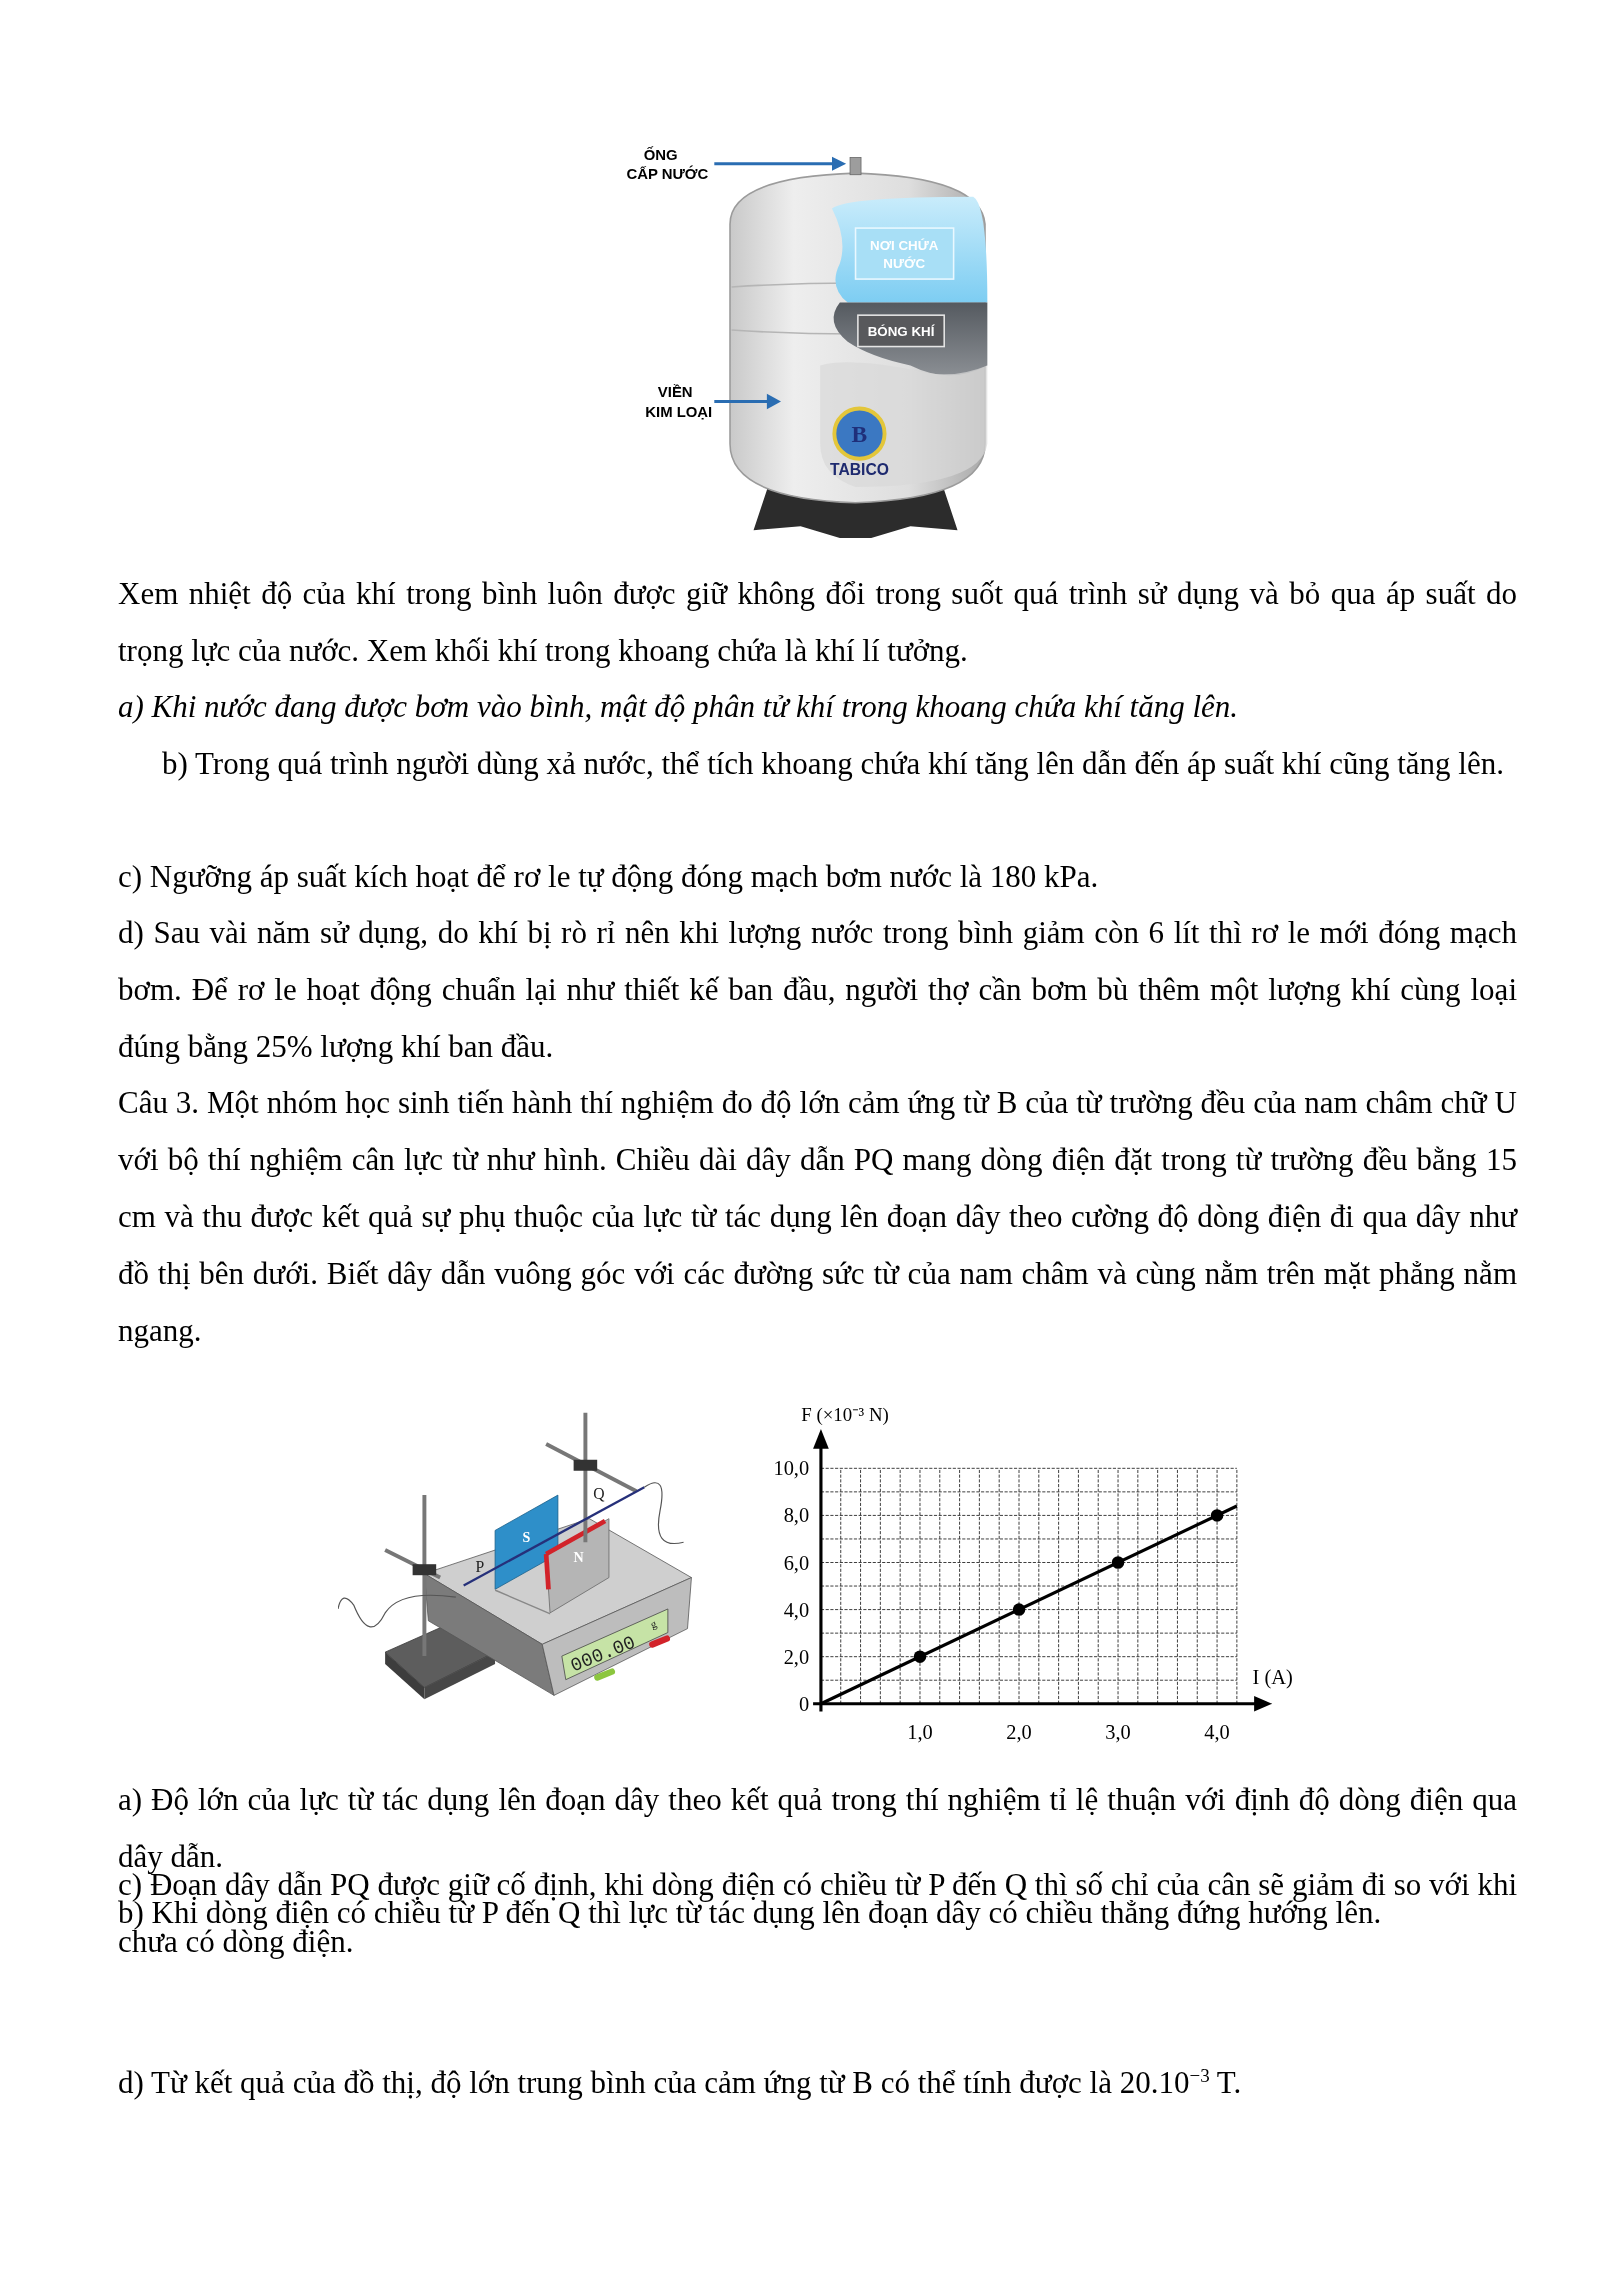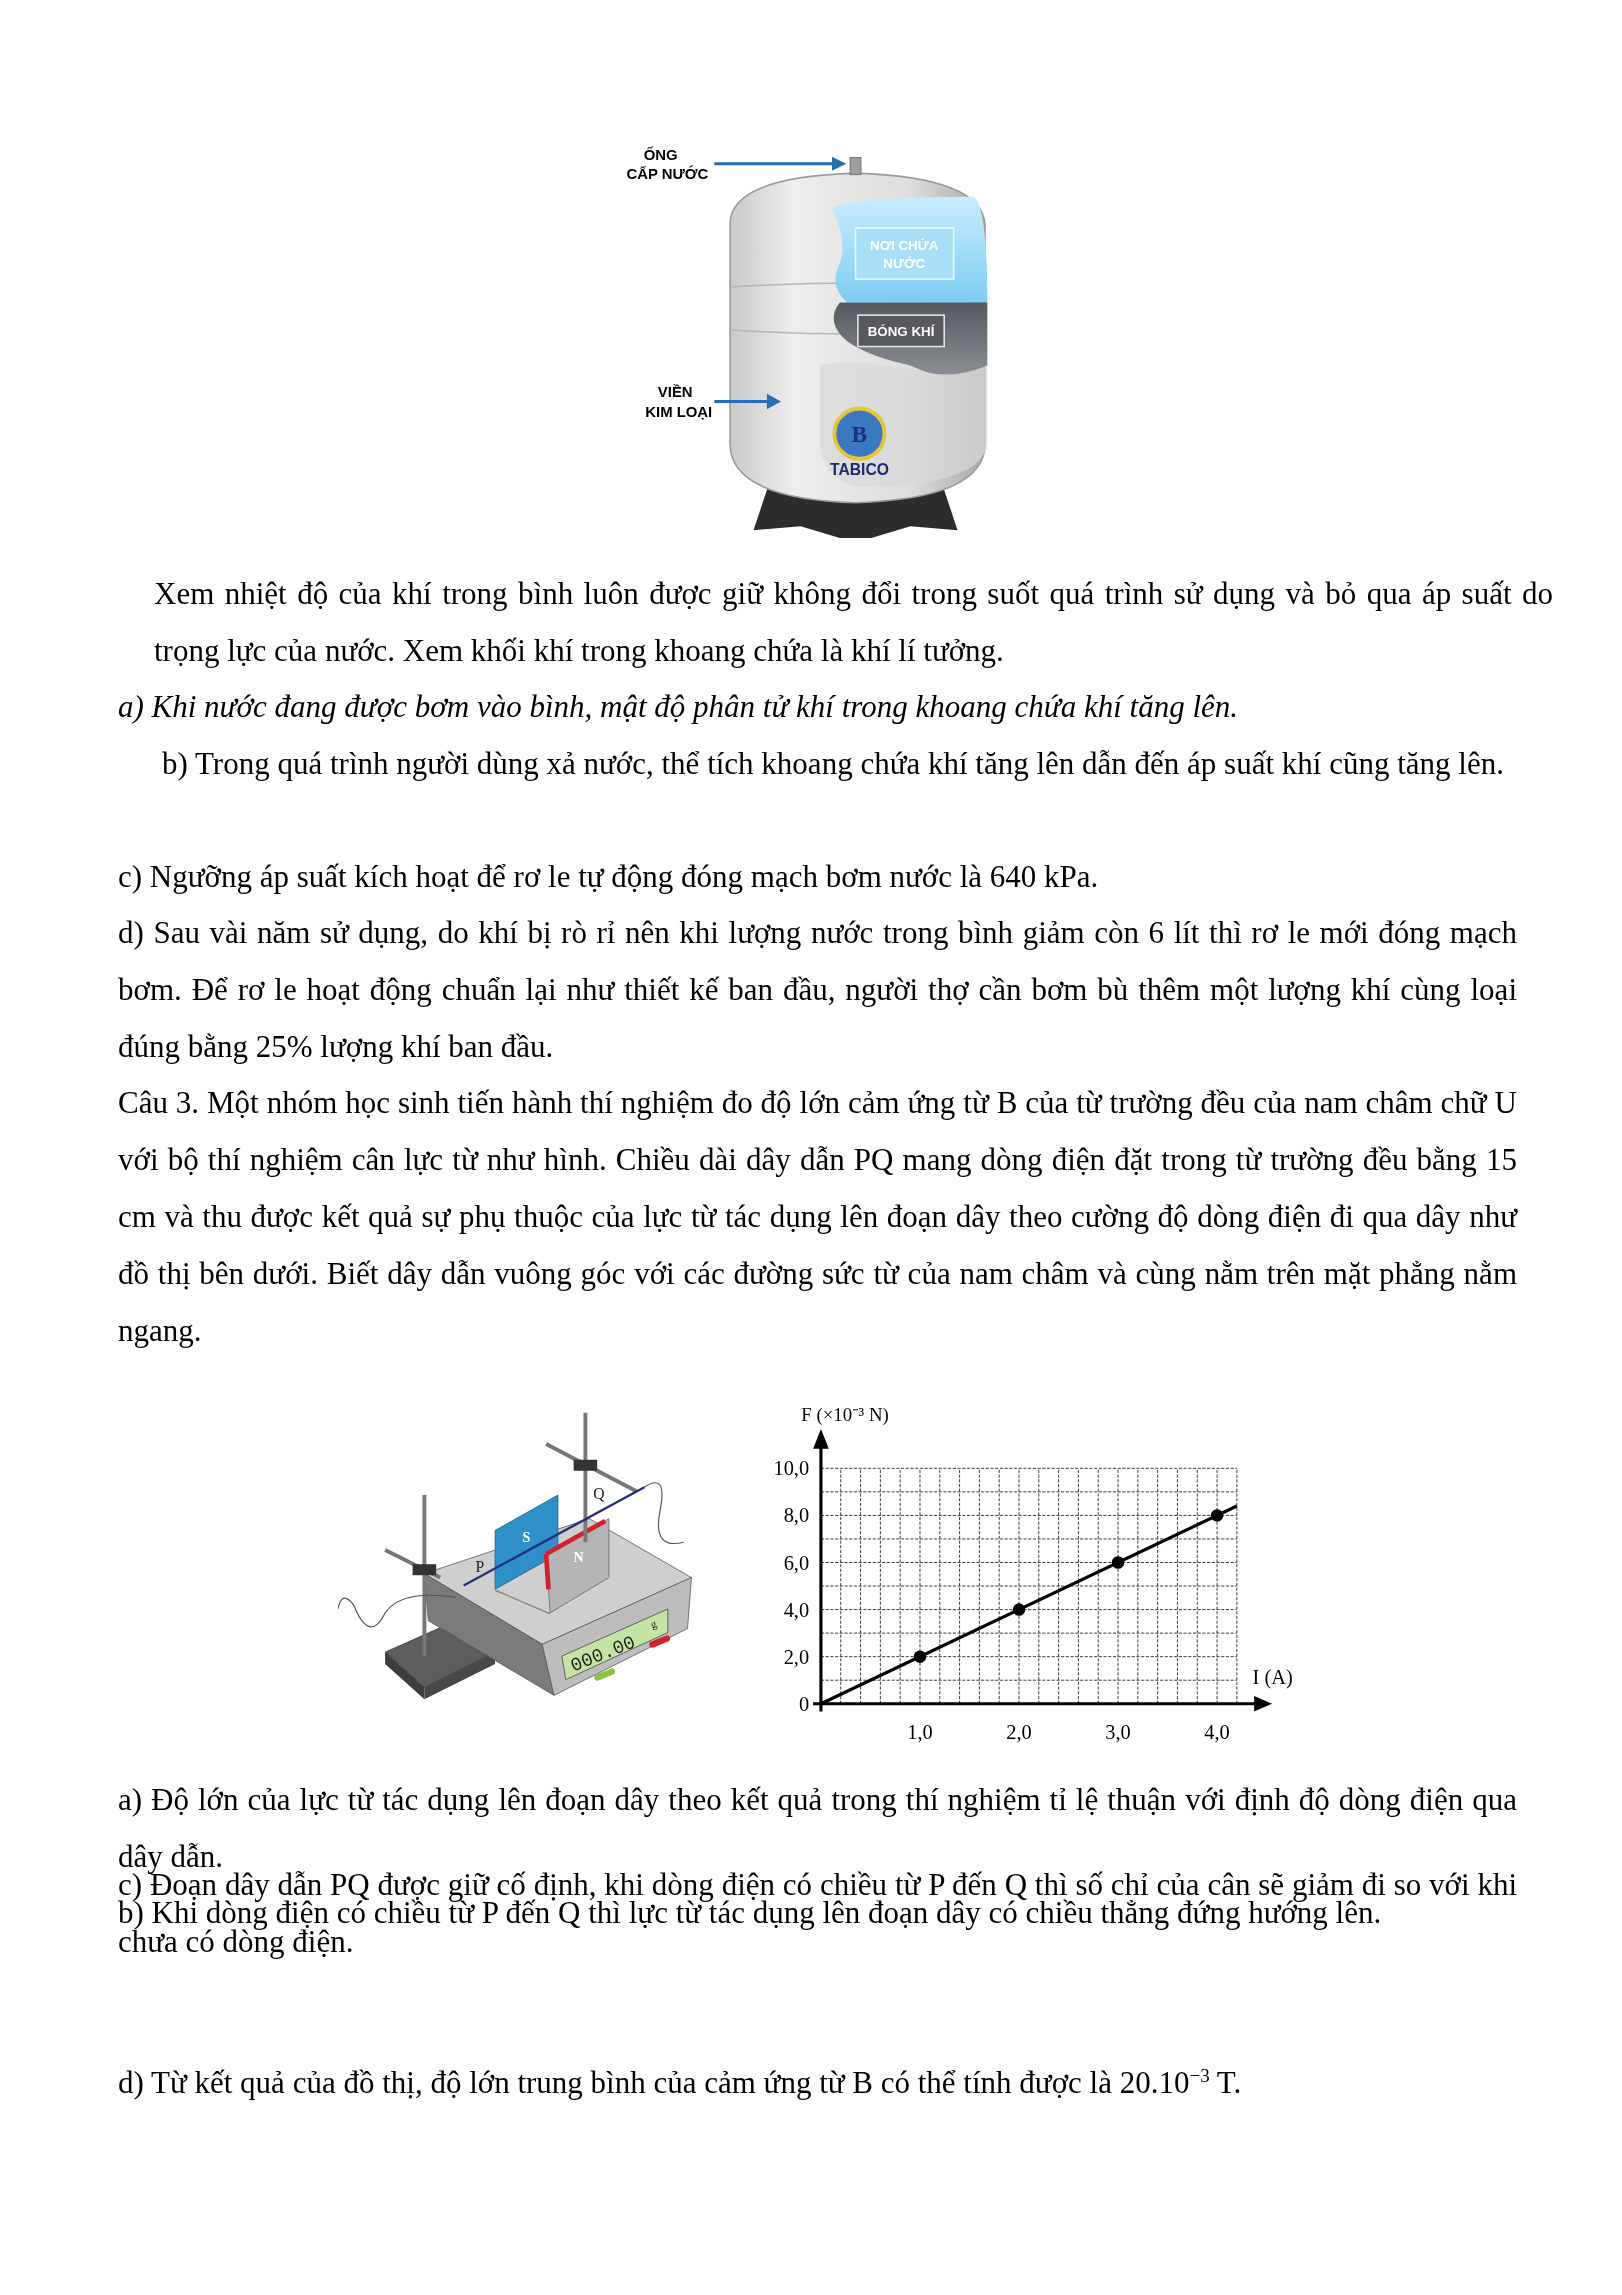--- a/index.html
+++ b/index.html
@@ -68,24 +68,24 @@
     <line x1="130" y1="346" x2="205" y2="346" stroke="#2a6db2" stroke-width="4"></line>
     <polygon points="215,346 197,336 197,356" fill="#2a6db2"></polygon>
     <text class="tank-label" x="58" y="340" font-size="19">VIỀN</text>
     <text class="tank-label" x="42" y="366" font-size="19">KIM LOẠI</text>
 
     <circle cx="315" cy="387" r="32" fill="#3b78c2" stroke="#e3c63a" stroke-width="5"></circle>
     <text x="315" y="398" font-size="30" font-weight="bold" fill="#1f2f7a" text-anchor="middle" font-family="'Liberation Serif', serif">B</text>
     <text class="tank-label" x="315" y="440" font-size="20" fill="#1e2a6f" text-anchor="middle">TABICO</text>
   </svg>
 
-  <p class="para" style="top:565px;margin-left:36px;">Xem nhiệt độ của khí trong bình luôn được giữ không đổi trong suốt quá trình sử dụng và bỏ qua áp suất do trọng lực của nước. Xem khối khí trong khoang chứa là khí lí tưởng.</p>
+  <p class="para" style="top:565px;">Xem nhiệt độ của khí trong bình luôn được giữ không đổi trong suốt quá trình sử dụng và bỏ qua áp suất do trọng lực của nước. Xem khối khí trong khoang chứa là khí lí tưởng.</p>
   <p class="para" style="top:678px;font-style:italic;">a) Khi nước đang được bơm vào bình, mật độ phân tử khí trong khoang chứa khí tăng lên.</p>
   <p class="para" style="top:735px;margin-left:44px;">b) Trong quá trình người dùng xả nước, thể tích khoang chứa khí tăng lên dẫn đến áp suất khí cũng tăng lên.</p>
-  <p class="para" style="top:848px;">c) Ngưỡng áp suất kích hoạt để rơ le tự động đóng mạch bơm nước là 640 kPa.</p>
+  <p class="para" style="top:848px;">c) Ngưỡng áp suất kích hoạt để rơ le tự động đóng mạch bơm nước là 180 kPa.</p>
   <p class="para" style="top:904px;">d) Sau vài năm sử dụng, do khí bị rò rỉ nên khi lượng nước trong bình giảm còn 6 lít thì rơ le mới đóng mạch bơm. Để rơ le hoạt động chuẩn lại như thiết kế ban đầu, người thợ cần bơm bù thêm một lượng khí cùng loại đúng bằng 25% lượng khí ban đầu.</p>
   <p class="para" style="top:1074px;"><span class="bold">Câu 3.</span><span> Một nhóm học sinh tiến hành thí nghiệm đo độ lớn cảm ứng từ B của từ trường đều của nam châm chữ U với bộ thí nghiệm cân lực từ như hình. Chiều dài dây dẫn PQ mang dòng điện đặt trong từ trường đều bằng 15 cm và thu được kết quả sự phụ thuộc của lực từ tác dụng lên đoạn dây theo cường độ dòng điện đi qua dây như đồ thị bên dưới. Biết dây dẫn vuông góc với các đường sức từ của nam châm và cùng nằm trên mặt phẳng nằm ngang.</span></p>
 
   <svg class="apparatus-figure" viewBox="0 0 480 410">
 
     <polygon points="60,330 150,290 200,330 110,375" fill="#5d5d5d" stroke="#333"></polygon>
     <polygon points="60,330 110,375 110,390 60,345" fill="#3d3d3d"></polygon>
     <polygon points="110,375 200,330 200,345 110,390" fill="#474747"></polygon>
 
     <polygon points="110,230 320,160 450,235 260,320" fill="#cfcfcf" stroke="#555"></polygon>

